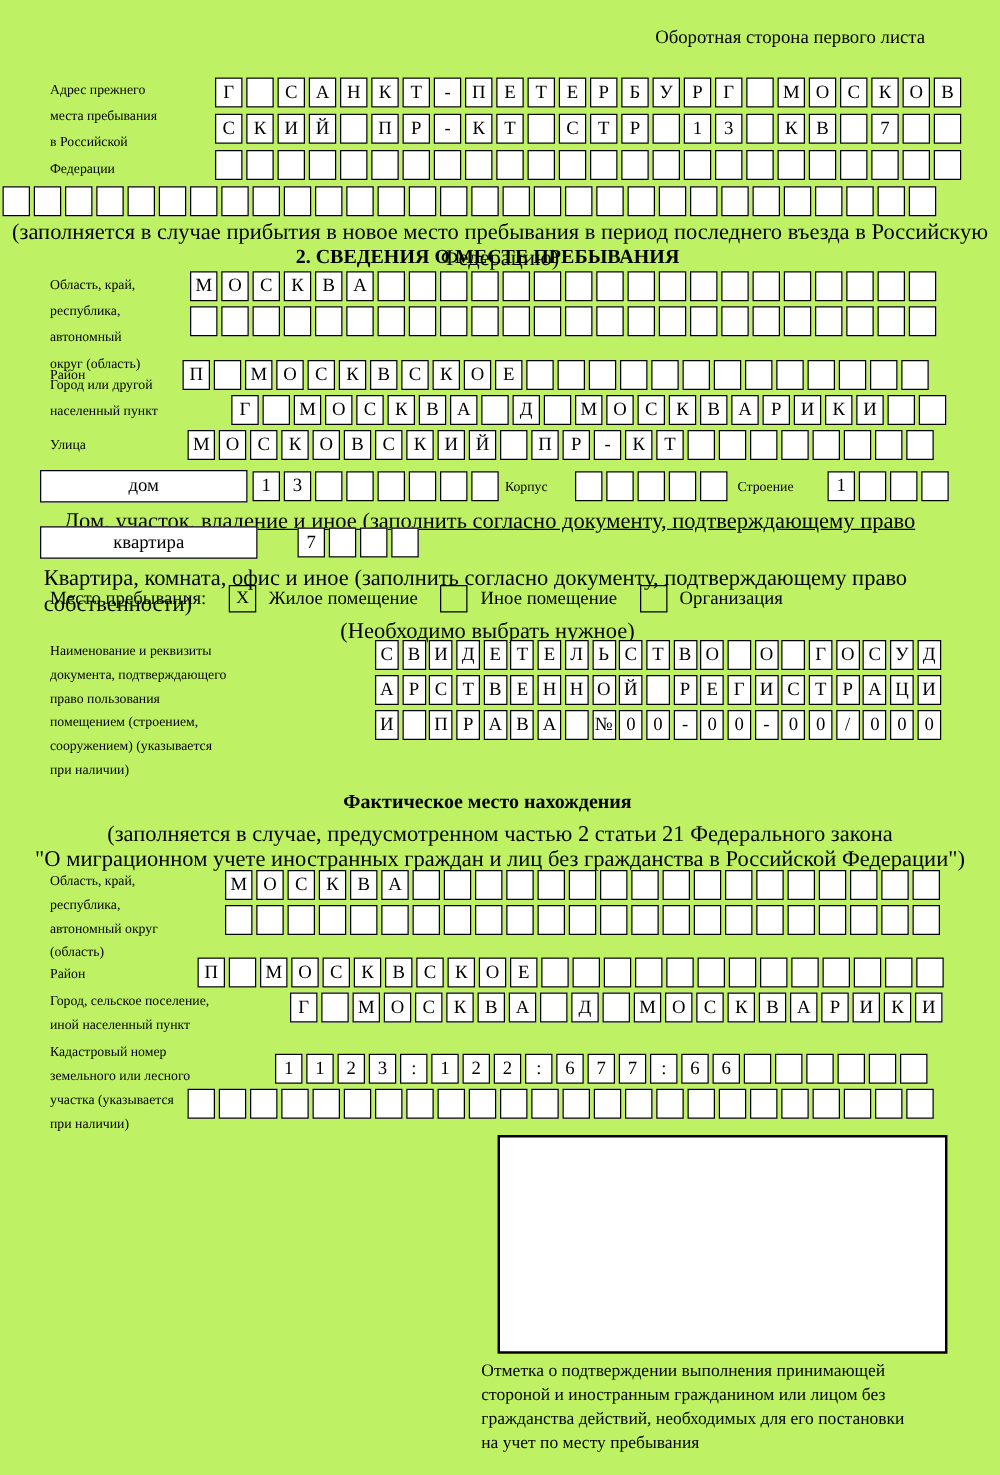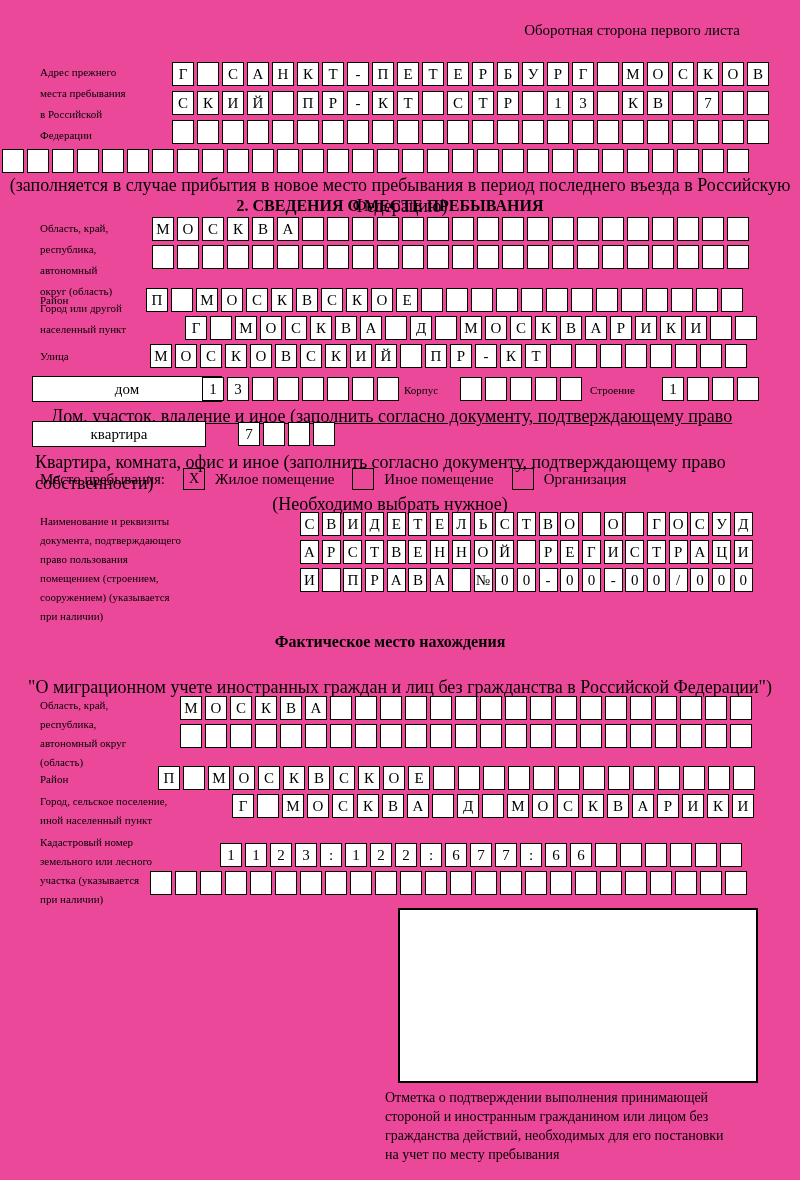--- a/index.html
+++ b/index.html
@@ -1,17 +1,17 @@
 <!DOCTYPE html>
 <html><head>
 <meta charset="utf-8">
 <style>
   * { margin:0; padding:0; box-sizing:border-box; }
   body { background:#fff; font-family:"Liberation Serif", serif; color:#000; }
-  .page { position:relative; width:800px; height:1180px; background:#ec4899; overflow:hidden; }
+  .page { position:relative; width:800px; height:1180px; background:#bef264; overflow:hidden; }
   .note-right { position:absolute; font-size:15px; }
   .lbl { position:absolute; font-size:11px; line-height:21px; white-space:pre-line; }
   .lbl.tight { line-height:19px; }
   .cells { position:absolute; display:flex; gap:3px; }
   .cells.narrow { gap:2.7px; }
   .cell { flex:none; width:22px; height:24px; border:1.8px solid #000; background:#fff;
           display:inline-flex; align-items:center; justify-content:center;
           font-size:15px; font-family:"Liberation Serif", serif; }
   .cells.narrow .cell { width:19px; }
   .widebox { position:absolute; height:26px; border:1.8px solid #000; background:#fff;
@@ -284,21 +284,21 @@
       <span class="cell"></span>
       <span class="cell"></span>
       <span class="cell"></span>
       <span class="cell"></span>
       <span class="cell"></span>
       <span class="cell"></span>
       <span class="cell"></span>
       <span class="cell"></span>
     </div>
 
-  <div class="widebox" style="left:32px; top:376px; width:190px;">дом</div>
+  <div class="widebox" style="left:32px; top:376px; width:166px;">дом</div>
   <div class="cells" style="left:202px; top:377px;">
       <span class="cell">1</span>
       <span class="cell">3</span>
       <span class="cell"></span>
       <span class="cell"></span>
       <span class="cell"></span>
       <span class="cell"></span>
       <span class="cell"></span>
       <span class="cell"></span>
     </div>
@@ -409,20 +409,21 @@
       <span class="cell">-</span>
       <span class="cell">0</span>
       <span class="cell">0</span>
       <span class="cell">/</span>
       <span class="cell">0</span>
       <span class="cell">0</span>
       <span class="cell">0</span>
     </div>
 
   <div class="title" style="top:633px;">Фактическое место нахождения</div>
+  <div class="caption center" style="top:657px;">(заполняется в случае, предусмотренном частью 2 статьи 21 Федерального закона</div>
   <div class="caption center" style="top:677px;">"О миграционном учете иностранных граждан и лиц без гражданства в Российской Федерации")</div>
 
   <div class="lbl tight" style="left:40px; top:696px; width:150px;">Область, край,
 республика,
 автономный округ
 (область)</div>
   <div class="cells" style="left:180px; top:696px;">
       <span class="cell">М</span>
       <span class="cell">О</span>
       <span class="cell">С</span>

